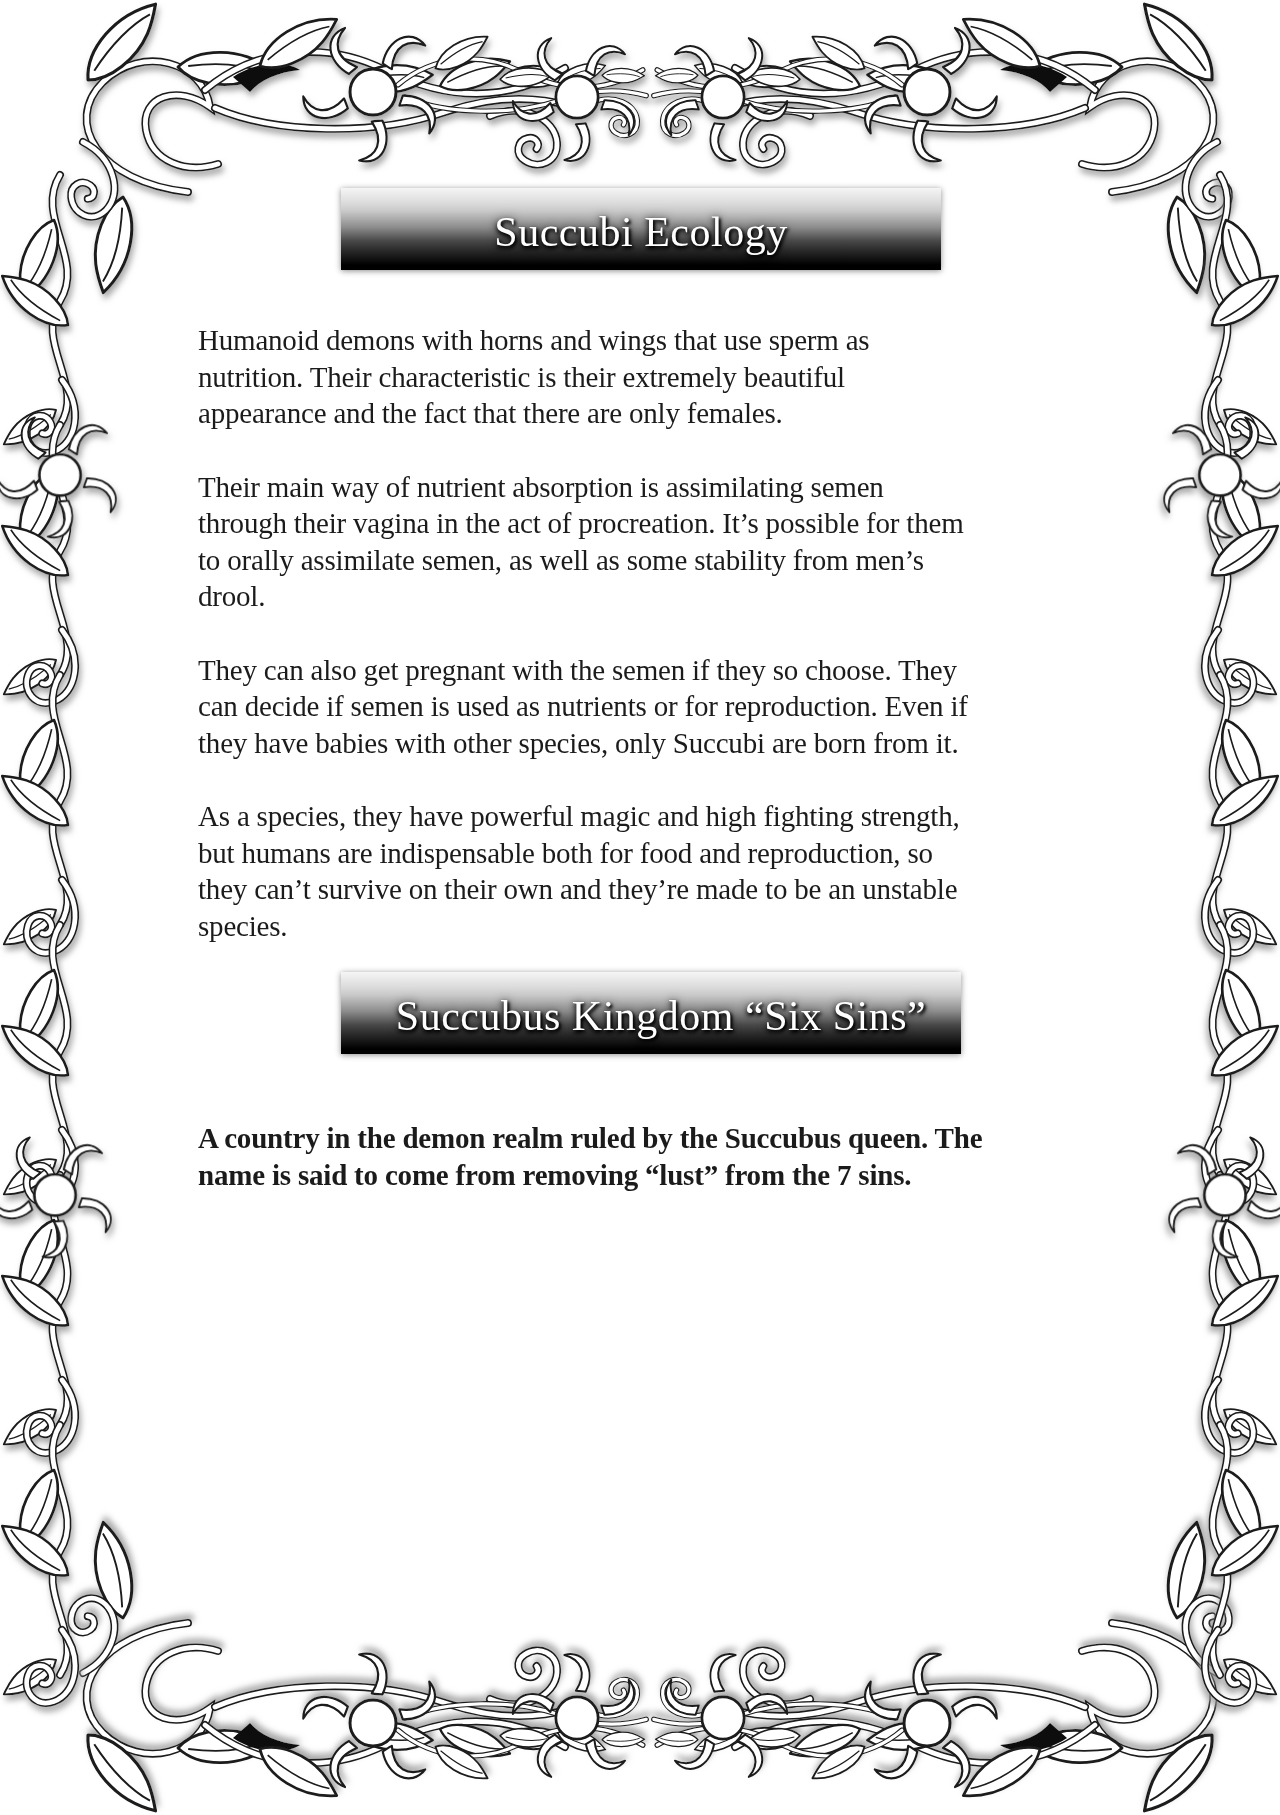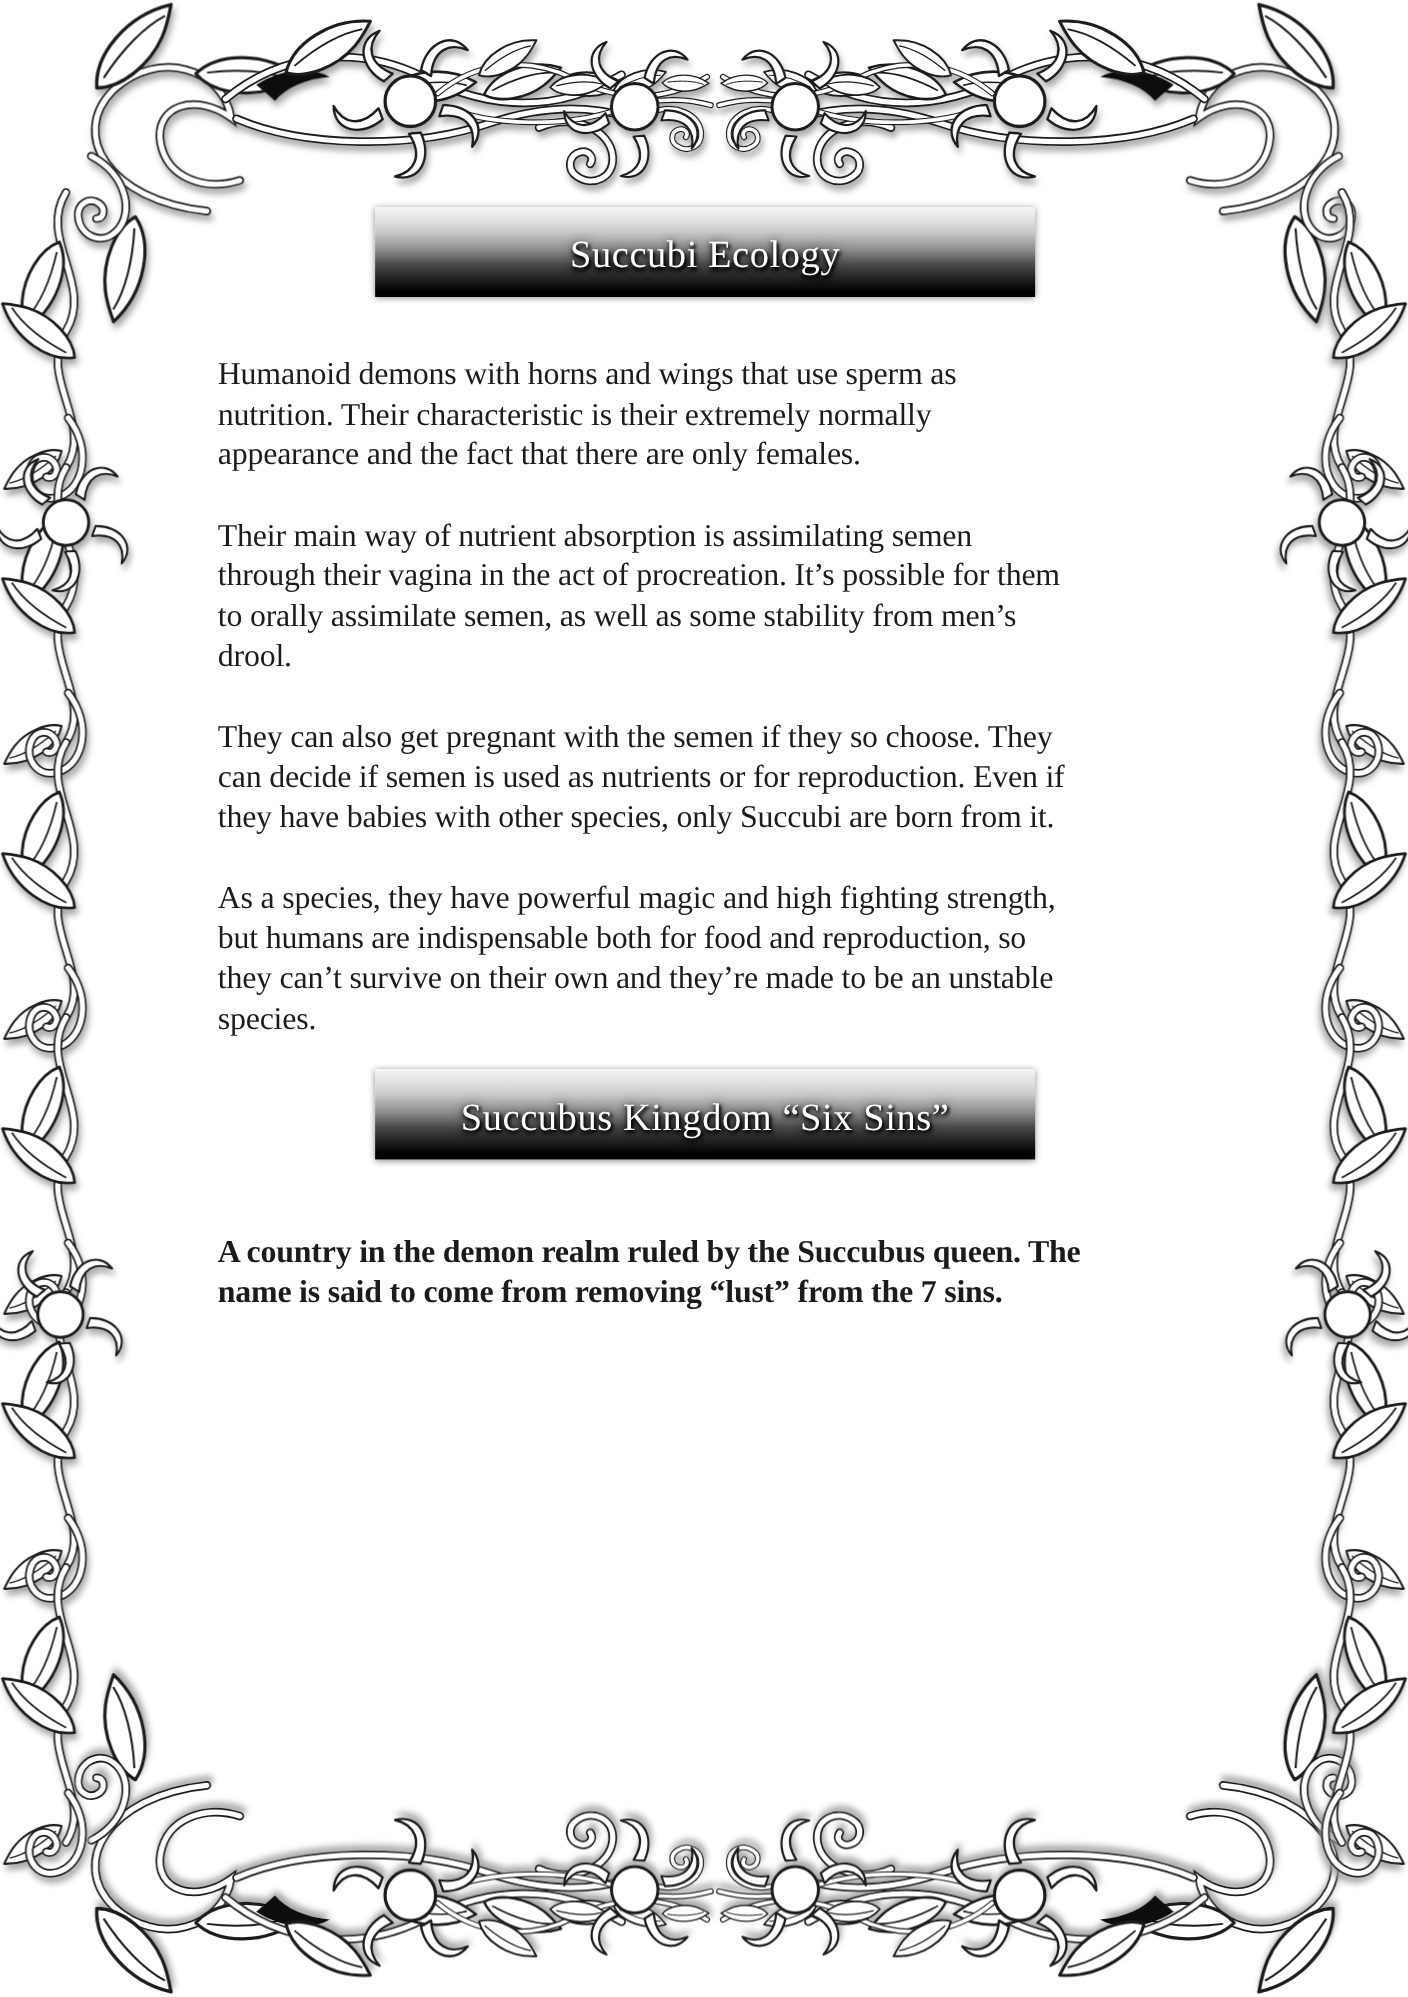--- a/index.html
+++ b/index.html
@@ -35,27 +35,27 @@
     left: 341px; width: 600px; height: 82px;
     background: linear-gradient(180deg,
       #f5f5f5 0%, #dcdcdc 18%, #c9c9c9 28%,
       #8c8c8c 48%, #4a4a4a 64%, #2f2f2f 74%, #000000 94%);
     box-shadow: 0 1px 6px rgba(0,0,0,0.45);
     display: flex; align-items: center; justify-content: center;
   }
   .banner-title {
     padding-top: 6px;
     color: #ffffff;
-    font-size: 35px;
+    font-size: 42px;
     letter-spacing: 0.5px;
     text-shadow: 0 3px 5px rgba(0,0,0,0.95), 0 0 10px rgba(0,0,0,0.65), 2px 2px 3px rgba(0,0,0,0.9);
     white-space: nowrap;
   }
   #banner-ecology { top: 188px; }
-  #banner-kingdom { top: 972px; }
+  #banner-kingdom { top: 972px; padding-left: 20px; }
 
   
   .textblock {
     position: absolute;
     left: 198px; width: 920px;
   }
   #textblock-ecology { top: 322px; }
   #textblock-kingdom { top: 1120px; font-weight: bold; }
   .para {
     margin: 0 0 37px 0;
@@ -168,21 +168,21 @@
 
     <use href="#leftborder" transform="translate(1280,0) scale(-1,1)"></use>
   </svg>
 
   <div class="banner" id="banner-ecology">
     <span class="banner-title">Succubi Ecology</span>
   </div>
 
   <div class="textblock" id="textblock-ecology">
     <p class="para">Humanoid demons with horns and wings that use sperm as
-nutrition. Their characteristic is their extremely normally
+nutrition. Their characteristic is their extremely beautiful
 appearance and the fact that there are only females.</p>
     <p class="para">Their main way of nutrient absorption is assimilating semen
 through their vagina in the act of procreation. It’s possible for them
 to orally assimilate semen, as well as some stability from men’s
 drool.</p>
     <p class="para">They can also get pregnant with the semen if they so choose. They
 can decide if semen is used as nutrients or for reproduction. Even if
 they have babies with other species, only Succubi are born from it.</p>
     <p class="para">As a species, they have powerful magic and high fighting strength,
 but humans are indispensable both for food and reproduction, so

